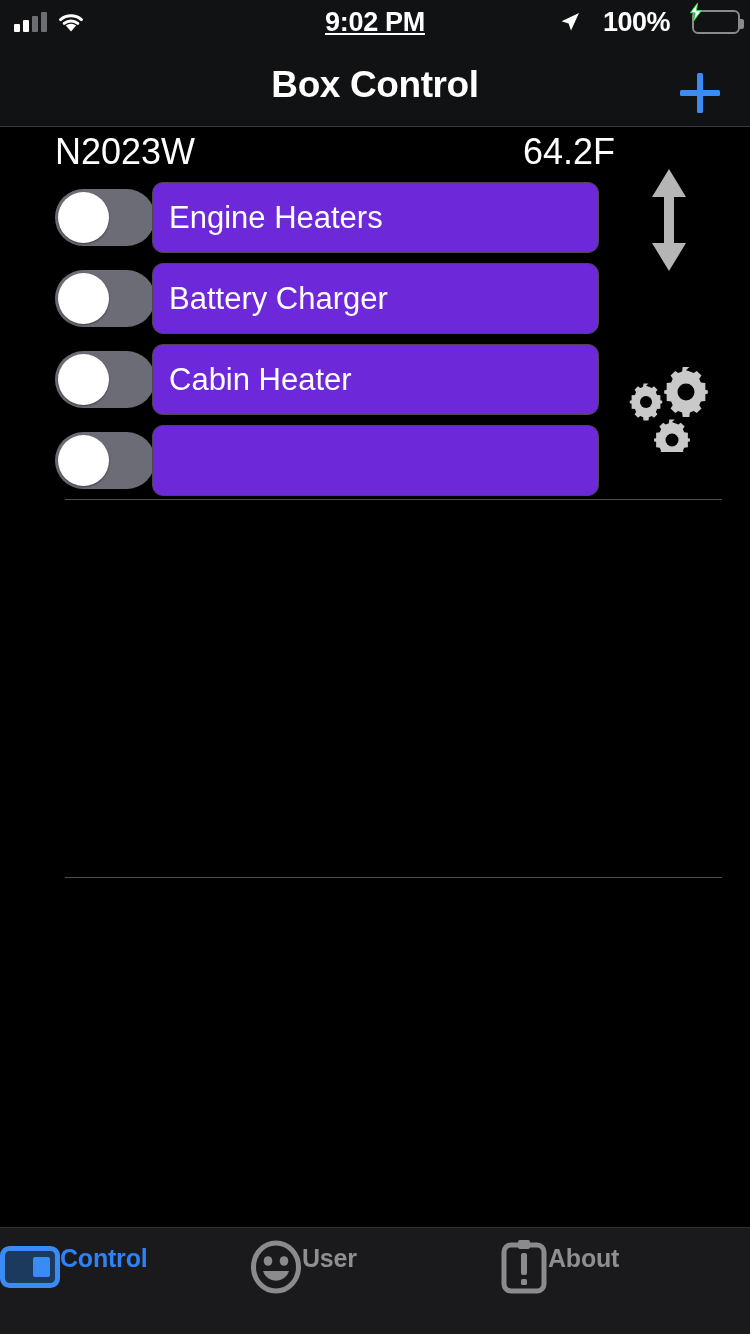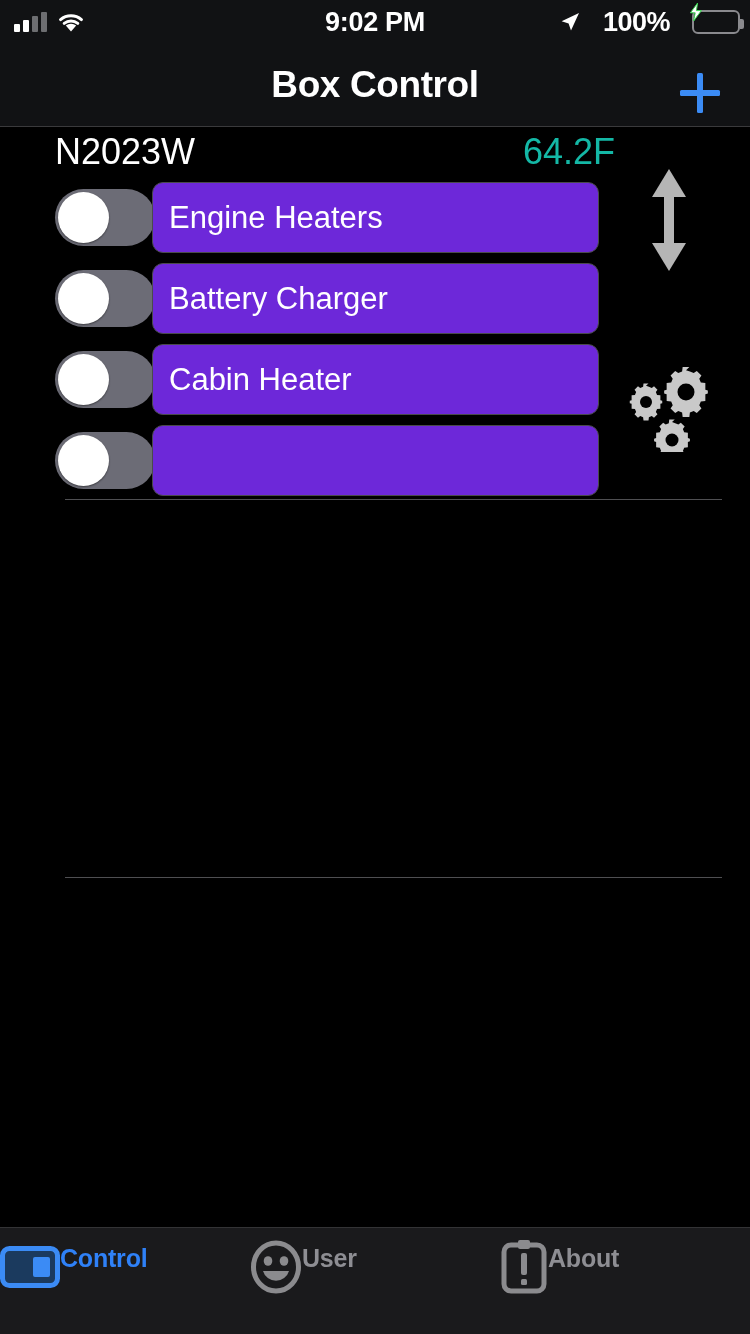--- a/index.html
+++ b/index.html
@@ -30,20 +30,21 @@
   .sig-bars i:nth-child(4){ height:20px; }
   .carrier {
     color:#fff; font-size:27px; font-weight:bold; letter-spacing:-0.3px;
     white-space:nowrap;
   }
   .wifi-icon { width:30px; height:22px; position:relative; }
   .sb-time {
     position:absolute; left:0; width:750px; text-align:center; top:0; height:44px;
     line-height:44px; color:#fff; font-size:27px; font-weight:bold;
     letter-spacing:-0.3px;
+    text-decoration:underline;
   }
   .sb-right {
     position:absolute; right:10px; top:0; height:44px;
     display:flex; align-items:center; gap:22px;
   }
   .loc-arrow { width:22px; height:22px; }
   .batt-pct { color:#fff; font-size:27px; font-weight:bold; letter-spacing:-0.5px; }
   .battery {
     position:relative; width:48px; height:24px;
     border:2px solid #8a8a8e; border-radius:6px; padding:2px;
@@ -79,21 +80,21 @@
 
   .header-row {
     position:absolute; top:0; left:0; width:750px; height:52px;
   }
   .tail-number {
     position:absolute; left:55px; top:4px;
     color:#fff; font-size:36px; font-weight:400; letter-spacing:0px;
   }
   .temperature {
     position:absolute; right:135px; top:4px;
-    color:#14b8a6; font-size:36px; font-weight:400;
+    color:#ffffff; font-size:36px; font-weight:400;
   }
 
   .reorder-arrow {
     position:absolute; left:645px; top:40px; width:48px; height:106px;
     cursor:pointer;
   }
   .gears-icon {
     position:absolute; left:618px; top:235px; width:96px; height:90px;
     cursor:pointer;
   }

